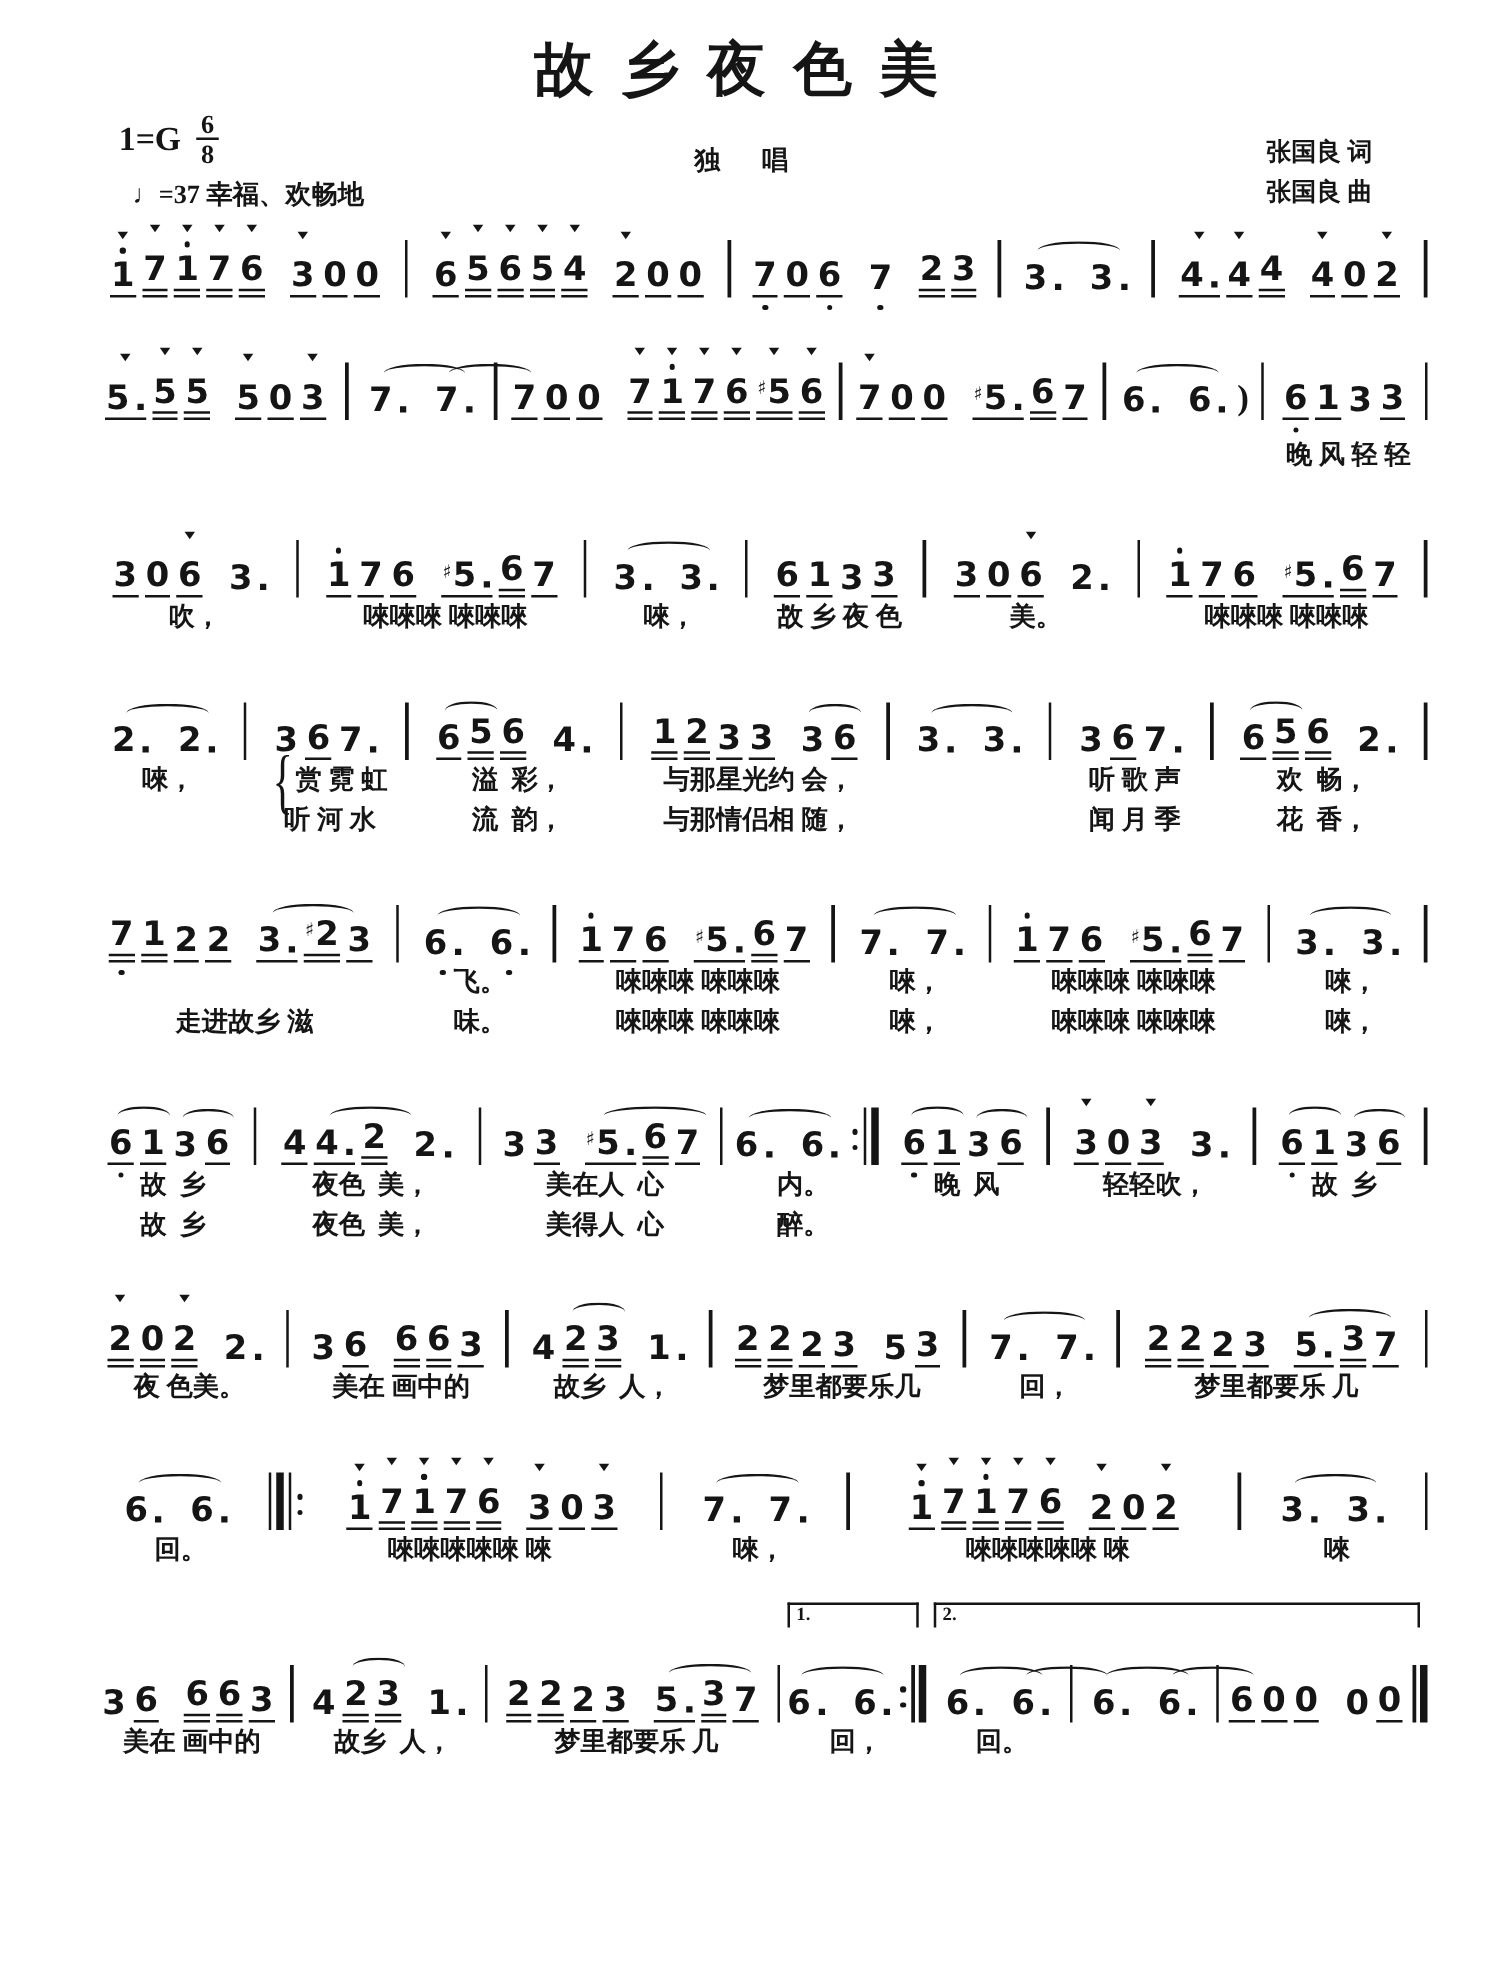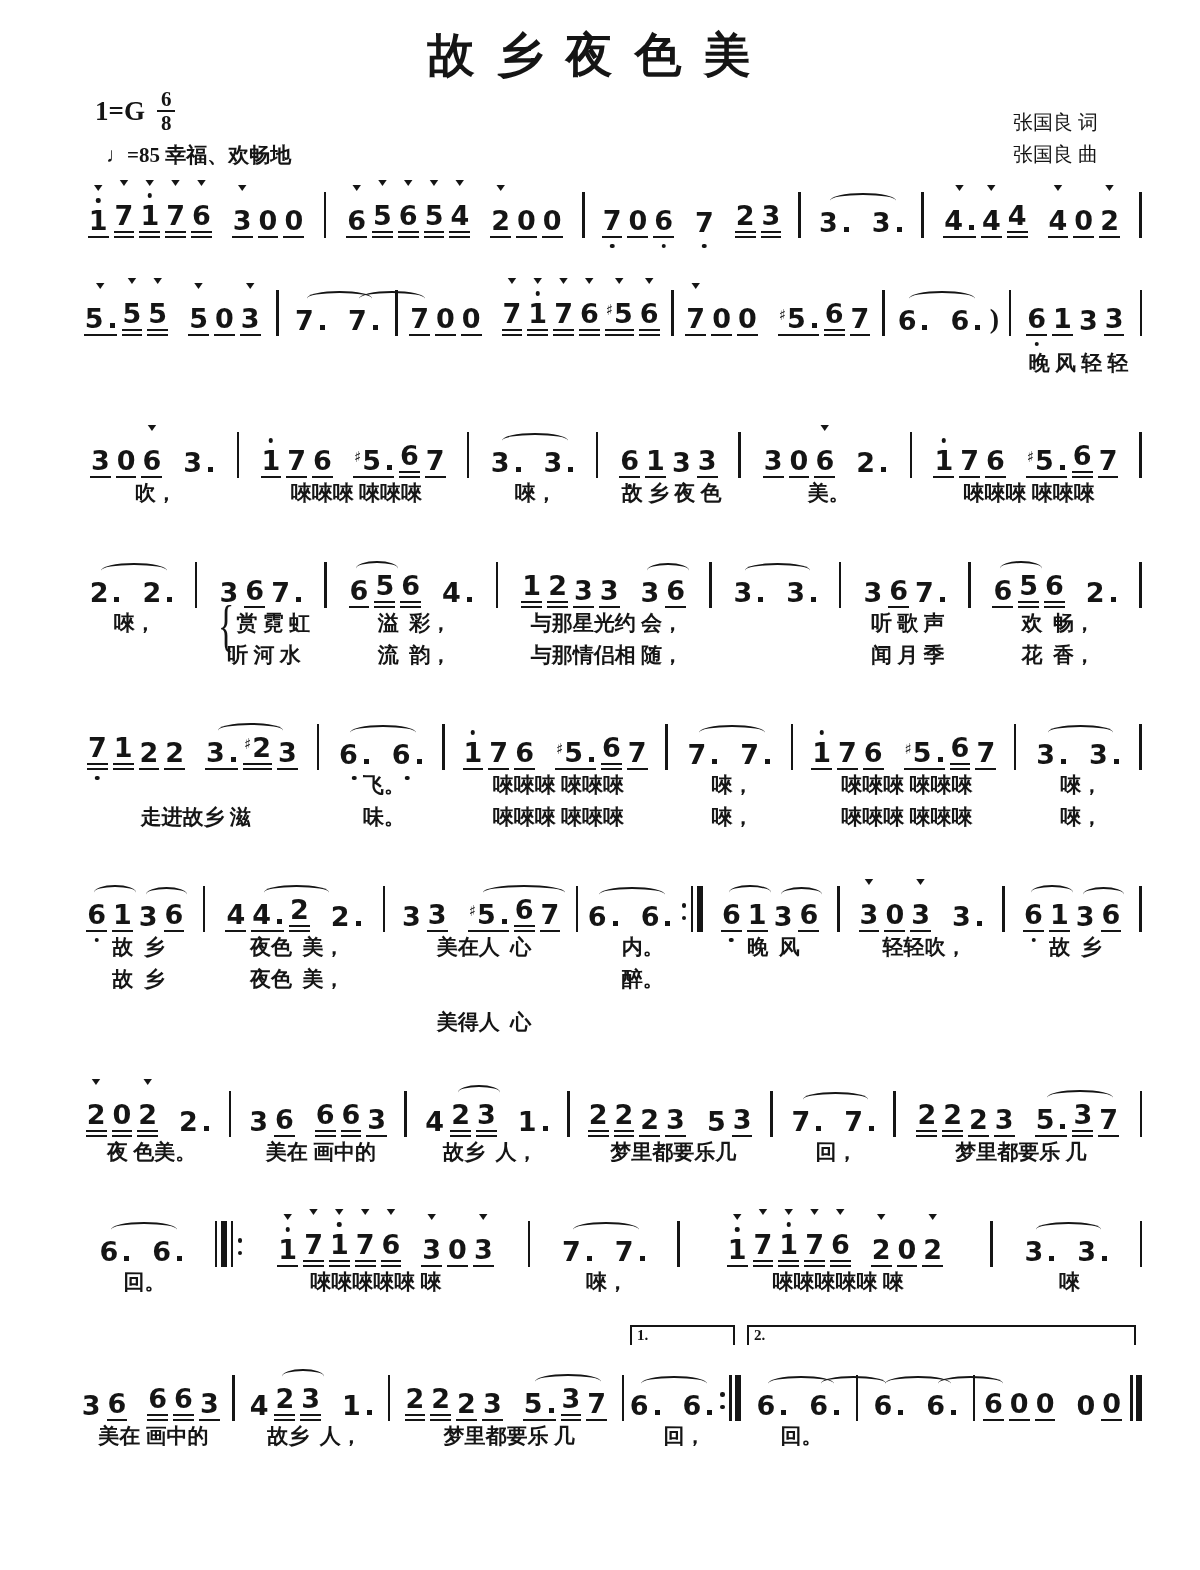--- a/index.html
+++ b/index.html
@@ -12,21 +12,21 @@
          font-size:47px;font-weight:700;letter-spacing:22px;}
   .key-block{position:absolute;left:95px;top:88px;font-size:27px;font-weight:700;
              display:flex;align-items:center;}
   .meter{display:inline-flex;flex-direction:column;align-items:center;margin-left:12px;
          font-size:21px;line-height:1.05;font-weight:700;}
   .meter .m-top{border-bottom:2.5px solid var(--ink);padding:0 4px;}
   .tempo{position:absolute;left:106px;top:141px;font-size:21px;font-weight:700;
          font-family:"Liberation Serif","DejaVu Sans",serif;}
   .voice{position:absolute;left:0;top:114px;width:100%;text-align:center;
          font-size:21px;font-weight:700;letter-spacing:14px;}
-  .credits{position:absolute;right:102px;top:106px;font-size:20px;font-weight:400;
+  .credits{position:absolute;right:102px;top:106px;font-size:20px;font-weight:700;
            line-height:1.6;text-align:left;}
 
   
   .score-area{position:absolute;left:70px;right:56px;top:166px;}
   .system{display:grid;margin-bottom:26px;}
   .score-cell{display:flex;align-items:flex-end;padding-top:26px;min-height:64px;box-sizing:border-box;}
   .score-inner{flex:1;display:flex;align-items:flex-end;justify-content:center;}
 
   .note{position:relative;display:inline-flex;align-items:flex-end;margin:0 2.5px;}
   .dw{display:inline-flex;align-items:flex-end;font-family:"DejaVu Sans",sans-serif;
@@ -82,21 +82,22 @@
   <div class="title">故乡夜色美</div>
 
   <div class="key-block">
     <span>1=G</span>
     <span class="meter">
       <span class="m-top">6</span>
       <span class="m-bot">8</span>
     </span>
   </div>
 
-  <div class="tempo">♩=85 幸福、欢畅地</div>
+  <div class="tempo">♩=37 幸福、欢畅地</div>
+  <div class="voice">独 唱</div>
 
   <div class="credits">
     <div>张国良 词</div>
     <div>张国良 曲</div>
   </div>
 
   <div class="score-area" id="systems">
       <div class="system" style="grid-template-columns: 9.35fr 9.35fr 7.8fr 4.45fr 7.9fr;">
         <div class="score-cell" style="grid-area: 1 / 1;">
           <span class="score-inner">
@@ -999,21 +1000,21 @@
         </div>
         <div class="lyric-cell" style="grid-area: 2 / 1;">故  乡</div>
         <div class="lyric-cell" style="grid-area: 2 / 2;">夜色  美，</div>
         <div class="lyric-cell" style="grid-area: 2 / 3;">美在人  心</div>
         <div class="lyric-cell" style="grid-area: 2 / 4;">内。</div>
         <div class="lyric-cell" style="grid-area: 2 / 5;">晚  风</div>
         <div class="lyric-cell" style="grid-area: 2 / 6;">轻轻吹，</div>
         <div class="lyric-cell" style="grid-area: 2 / 7;">故  乡</div>
         <div class="lyric-cell" style="grid-area: 3 / 1;">故  乡</div>
         <div class="lyric-cell" style="grid-area: 3 / 2;">夜色  美，</div>
-        <div class="lyric-cell" style="grid-area: 3 / 3; margin-top: 43px;">美得人  心</div>
+        <div class="lyric-cell" style="grid-area: 3 / 3;">美得人  心</div>
         <div class="lyric-cell" style="grid-area: 3 / 4;">醉。</div>
         <div class="lyric-cell" style="grid-area: 3 / 5;"></div>
         <div class="lyric-cell" style="grid-area: 3 / 6;"></div>
         <div class="lyric-cell" style="grid-area: 3 / 7;"></div>
       </div>
       <div class="system" style="grid-template-columns: 5.9fr 6.35fr 5.9fr 7.35fr 4.45fr 8.9fr;">
         <div class="score-cell" style="grid-area: 1 / 1;">
           <span class="score-inner">
             <span class="note">
               <span class="dw u2">2</span>

